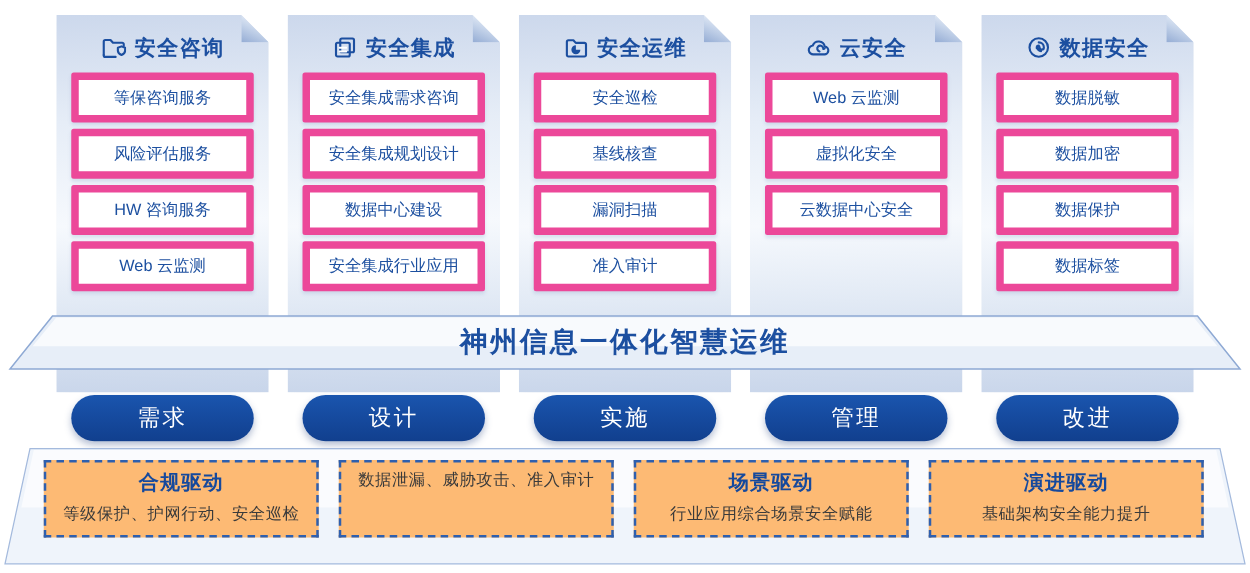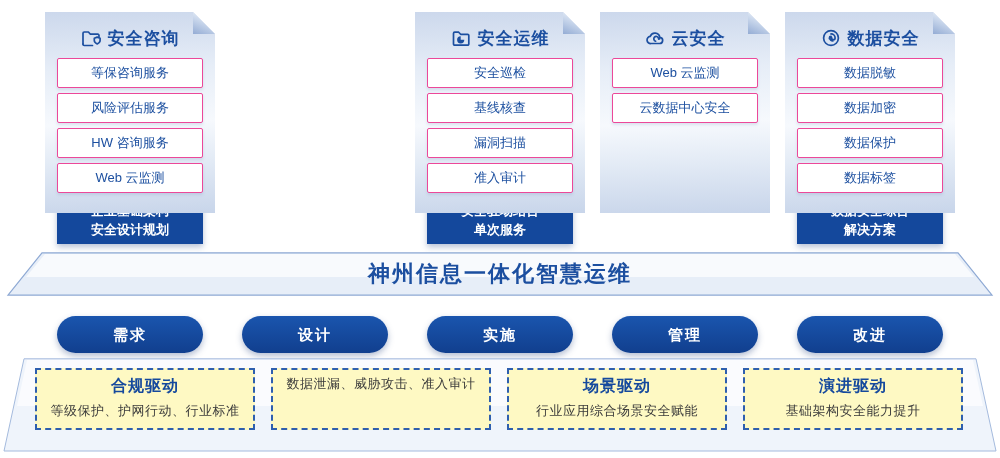--- a/index.html
+++ b/index.html
@@ -3,42 +3,42 @@
 <meta charset="utf-8">
 <style>
   html,body { margin:0; padding:0; background:#ffffff; }
   .stage {
     position:relative; width:1000px; height:458px; overflow:hidden;
     background:#ffffff;
     font-family:"Liberation Sans","DejaVu Sans",sans-serif;
   }
 
   
-  .card { position:absolute; top:12px; width:170px; height:201px; }
+  .card { position:absolute; top:12px; width:170px; height:302px; }
   .card-bg {
     position:absolute; inset:0;
     clip-path: polygon(0 0, 148px 0, 100% 22px, 100% 100%, 0 100%);
     background: linear-gradient(178deg,#ccd8ec 0%,#e6edf7 28%,#f6f9fd 55%,#e2eaf5 75%,#c8d5ea 100%);
     filter: drop-shadow(2px 4px 5px rgba(88,118,171,.30));
   }
   .fold {
     position:absolute; top:0; left:148px; width:22px; height:22px;
     clip-path: polygon(0 0, 100% 100%, 0 100%);
     background: linear-gradient(205deg,#f8fbfe 5%,#c3d2e9 55%,#94acd4 100%);
   }
   .card-head {
     position:relative; display:flex; align-items:center; justify-content:center;
     gap:7px; margin-top:14px; height:24px;
     color:#1c4fa0; font-size:17px; font-weight:bold; letter-spacing:1px;
   }
   .card-head svg { flex:0 0 auto; }
   .card-items { position:relative; margin:8px 12px 0; }
   .item {
     height:28px; line-height:28px; margin-bottom:5px;
-    background:#ffffff; border:1px solid #ec4899; border-radius:2px;
+    background:#ffffff; border:6px solid #ec4899; border-radius:2px;
     color:#1d50a0; font-size:13px; text-align:center;
     box-shadow:0 2px 3px rgba(100,130,180,.18);
     white-space:nowrap; overflow:hidden;
   }
   .hl {
     margin:3px 12px 0; padding:4px 2px;
     background:#14489c; color:#ffffff;
     font-size:13px; font-weight:bold; text-align:center; line-height:1.45;
     box-shadow:0 3px 6px rgba(50,80,140,.35);
   }
@@ -47,32 +47,32 @@
   .banner { position:absolute; top:252px; left:0; width:1000px; height:44px; }
   .banner-title {
     position:absolute; inset:0; text-align:center; line-height:44px;
     font-size:22px; font-weight:bold; color:#1c4fa0; letter-spacing:2px;
   }
 
   
   .pill {
     position:absolute; top:316px; width:146px; height:37px;
     border-radius:19px; background:linear-gradient(180deg,#1a55ae,#113f8e);
-    color:#ffffff; font-size:15px; font-weight:bold; letter-spacing:2px;
+    color:#ffffff; font-size:18px; font-weight:normal; letter-spacing:2px;
     text-align:center; line-height:37px;
     box-shadow:0 3px 6px rgba(40,70,130,.35);
   }
   .pill-1 { left:57px; }  .pill-2 { left:242px; } .pill-3 { left:427px; }
   .pill-4 { left:612px; } .pill-5 { left:797px; }
 
   
   .platform { position:absolute; top:358px; left:0; width:1000px; height:96px; }
   .driver {
     position:absolute; top:368px; width:220px; height:62px; box-sizing:border-box;
-    background:#fef9c3; border:2px dashed #2e5fae; text-align:center;
+    background:#fdba74; border:2px dashed #2e5fae; text-align:center;
   }
   .driver-1 { left:35px; } .driver-2 { left:271px; }
   .driver-3 { left:507px; } .driver-4 { left:743px; }
   .driver-title { margin-top:6px; font-size:16px; font-weight:bold; color:#15499d; letter-spacing:1px; }
   .driver-desc  { margin-top:5px; font-size:13px; color:#3b3b3b; letter-spacing:.5px; white-space:nowrap; }
 
   .ic { stroke:#1c4fa0; fill:none; stroke-width:1.7; stroke-linejoin:round; stroke-linecap:round; }
 </style>
 </head>
 <body>
@@ -95,20 +95,42 @@
       <div class="item">风险评估服务</div>
       <div class="item">HW 咨询服务</div>
       <div class="item">Web 云监测</div>
     </div>
     <div class="hl">
       <div>企业基础架构</div>
       <div>安全设计规划</div>
     </div>
   </div>
 
+  <div class="card" style="left:230px">
+    <div class="card-bg"></div>
+    <div class="fold"></div>
+    <div class="card-head">
+      <svg width="20" height="20" viewBox="0 0 20 20">
+        <rect class="ic" x="6.2" y="2.8" width="11" height="11" rx="1.2"></rect>
+        <rect class="ic" x="2.8" y="6.2" width="11" height="11" rx="1.2" fill="#1c4fa0"></rect>
+        <path d="M5.6 10.2 h5.4 M5.6 13.2 h5.4" stroke="#ffffff" stroke-width="1.5" stroke-linecap="round"></path>
+      </svg>
+      <span>安全集成</span>
+    </div>
+    <div class="card-items">
+      <div class="item">安全集成需求咨询</div>
+      <div class="item">安全集成规划设计</div>
+      <div class="item">数据中心建设</div>
+      <div class="item">安全集成行业应用</div>
+    </div>
+    <div class="hl">
+      <div>行业安全解决</div>
+      <div>方案服务</div>
+    </div>
+  </div>
 
   <div class="card" style="left:415px">
     <div class="card-bg"></div>
     <div class="fold"></div>
     <div class="card-head">
       <svg width="20" height="20" viewBox="0 0 20 20">
         <path class="ic" d="M2.5 16 V5.4 a1.2 1.2 0 0 1 1.2-1.2 h4 l1.9 2.1 h7 a1.2 1.2 0 0 1 1.2 1.2 v8.5 a1.2 1.2 0 0 1 -1.2 1.2 H3.7 A1.2 1.2 0 0 1 2.5 16 Z"></path>
         <path d="M9.7 8.2 a3.6 3.6 0 1 0 3.6 3.6 l-3.6 0 Z" fill="#1c4fa0" stroke="none"></path>
       </svg>
       <span>安全运维</span>
@@ -130,20 +152,21 @@
     <div class="fold"></div>
     <div class="card-head">
       <svg width="20" height="20" viewBox="0 0 20 20">
         <path class="ic" d="M6 15.5 h8.3 a3.1 3.1 0 0 0 .5-6.2 A5 5 0 0 0 5.2 8.4 a3.4 3.4 0 0 0 .8 7.1 Z"></path>
         <path class="ic" d="M10.6 13.2 a2.4 2.4 0 1 1 2.9-3 l.2 1 1-.4"></path>
       </svg>
       <span>云安全</span>
     </div>
     <div class="card-items">
       <div class="item">Web 云监测</div>
+      <div class="item">虚拟化安全</div>
       <div class="item">云数据中心安全</div>
     </div>
     <div class="hl">
       <div>整体云安全规划</div>
       <div>集成服务</div>
     </div>
   </div>
 
   <div class="card" style="left:785px">
     <div class="card-bg"></div>
@@ -184,21 +207,21 @@
 
   <div class="platform">
     <svg width="1000" height="96" viewBox="0 0 1000 96">
       <polygon points="24,0.8 976,0.8 996,93 4,93" fill="#eff4fb" stroke="#a4badd" stroke-width="1"></polygon>
       <polygon points="27,2 973,2 983,48 17,48" fill="#ffffff" opacity="0.65"></polygon>
     </svg>
   </div>
 
   <div class="driver driver-1">
     <div class="driver-title">合规驱动</div>
-    <div class="driver-desc">等级保护、护网行动、行业标准</div>
+    <div class="driver-desc">等级保护、护网行动、安全巡检</div>
   </div>
   <div class="driver driver-2">
     <div class="driver-desc">数据泄漏、威胁攻击、准入审计</div>
   </div>
   <div class="driver driver-3">
     <div class="driver-title">场景驱动</div>
     <div class="driver-desc">行业应用综合场景安全赋能</div>
   </div>
   <div class="driver driver-4">
     <div class="driver-title">演进驱动</div>

